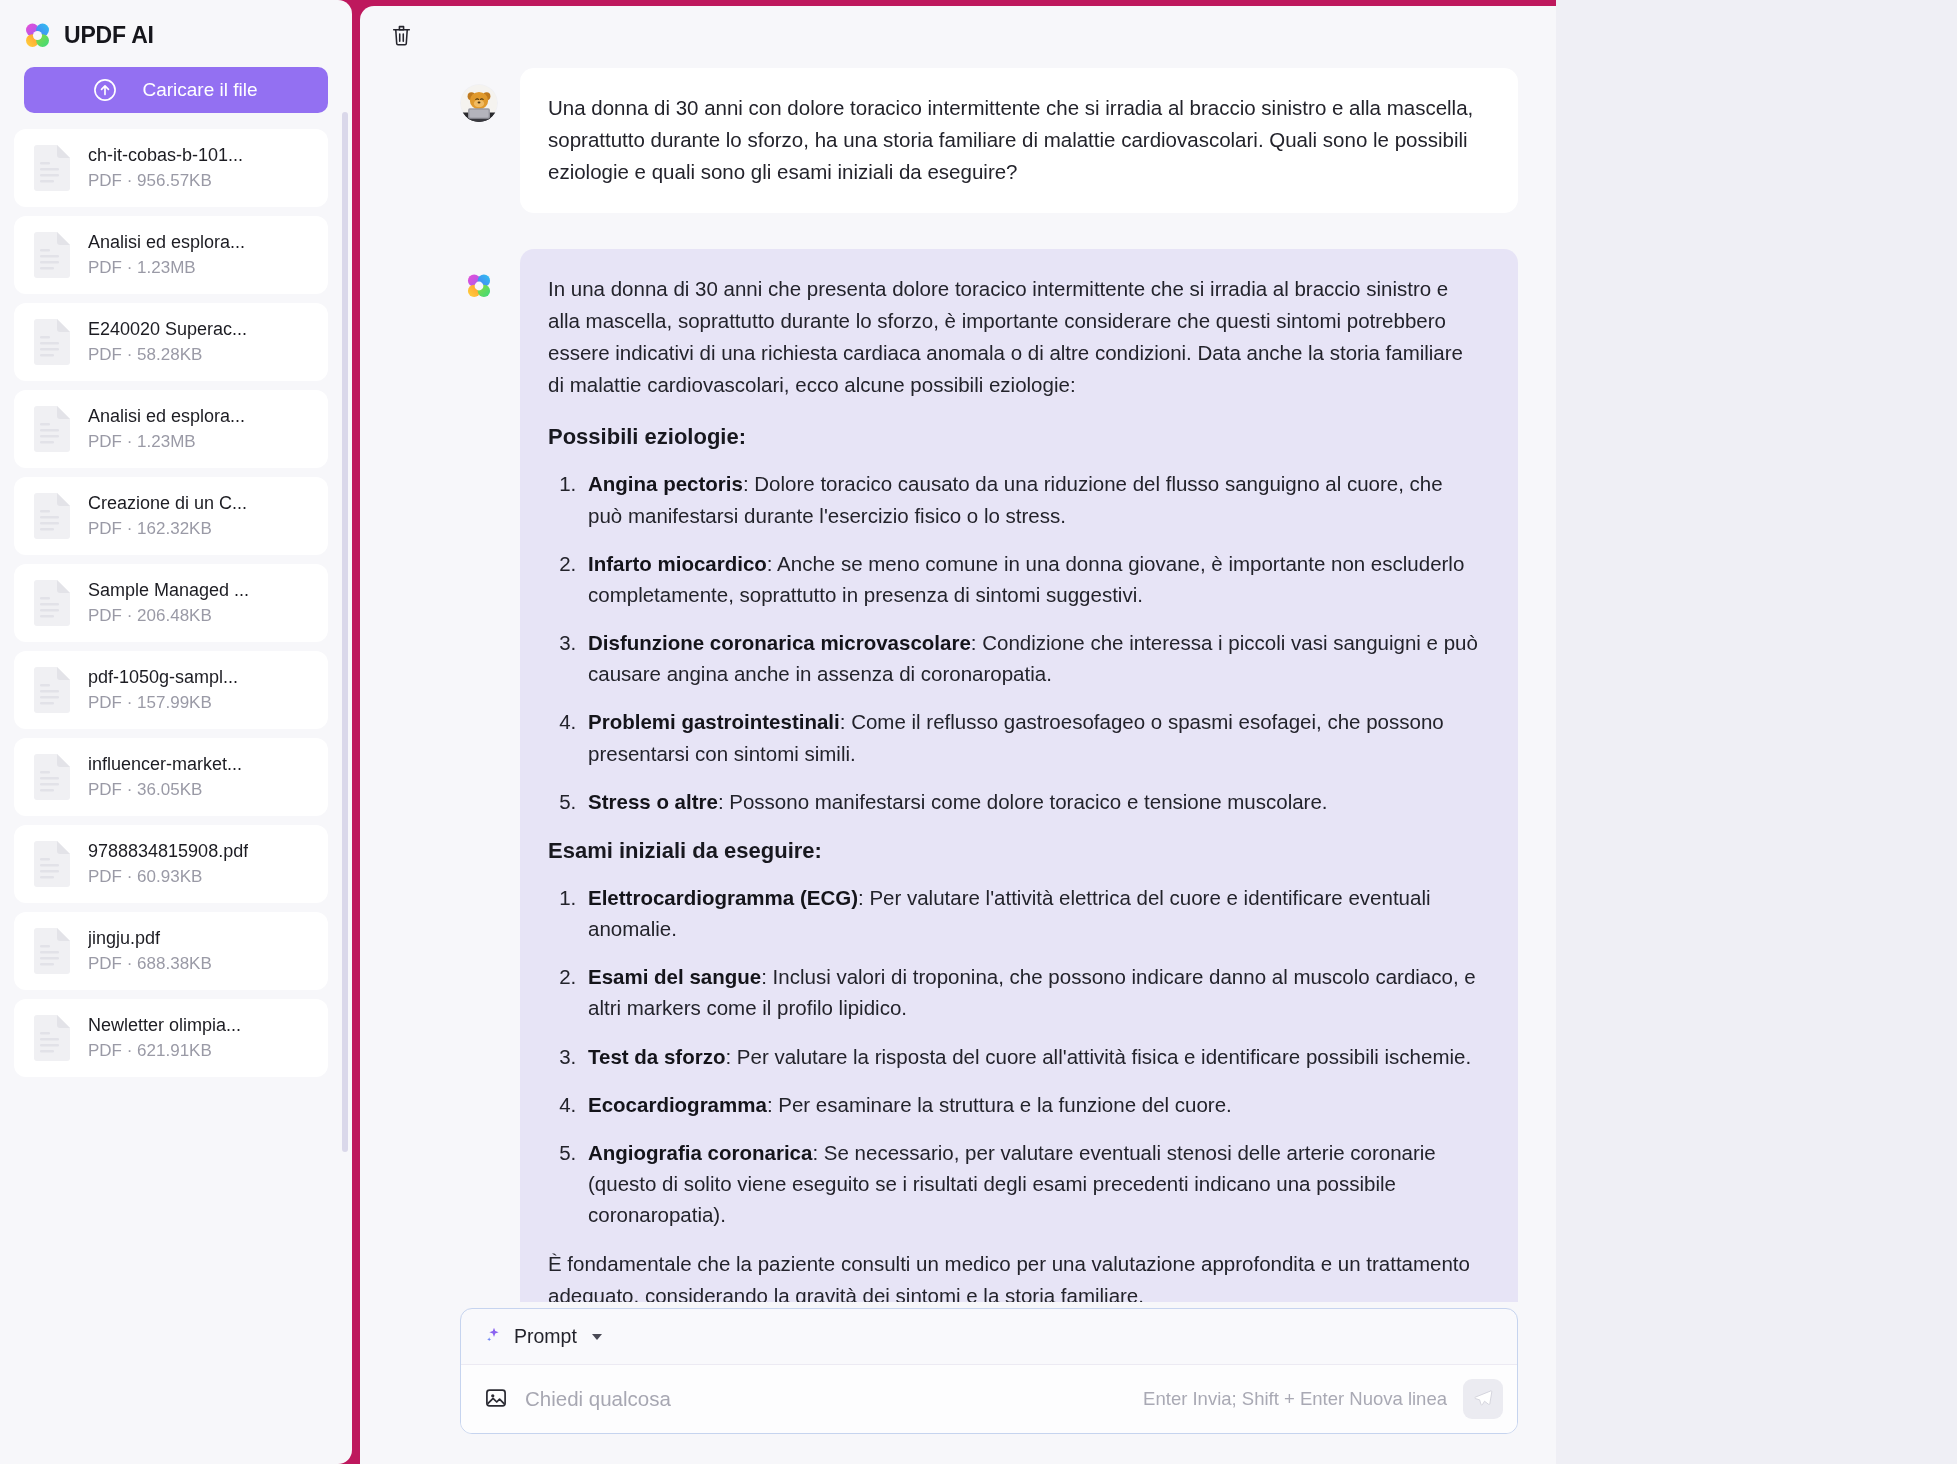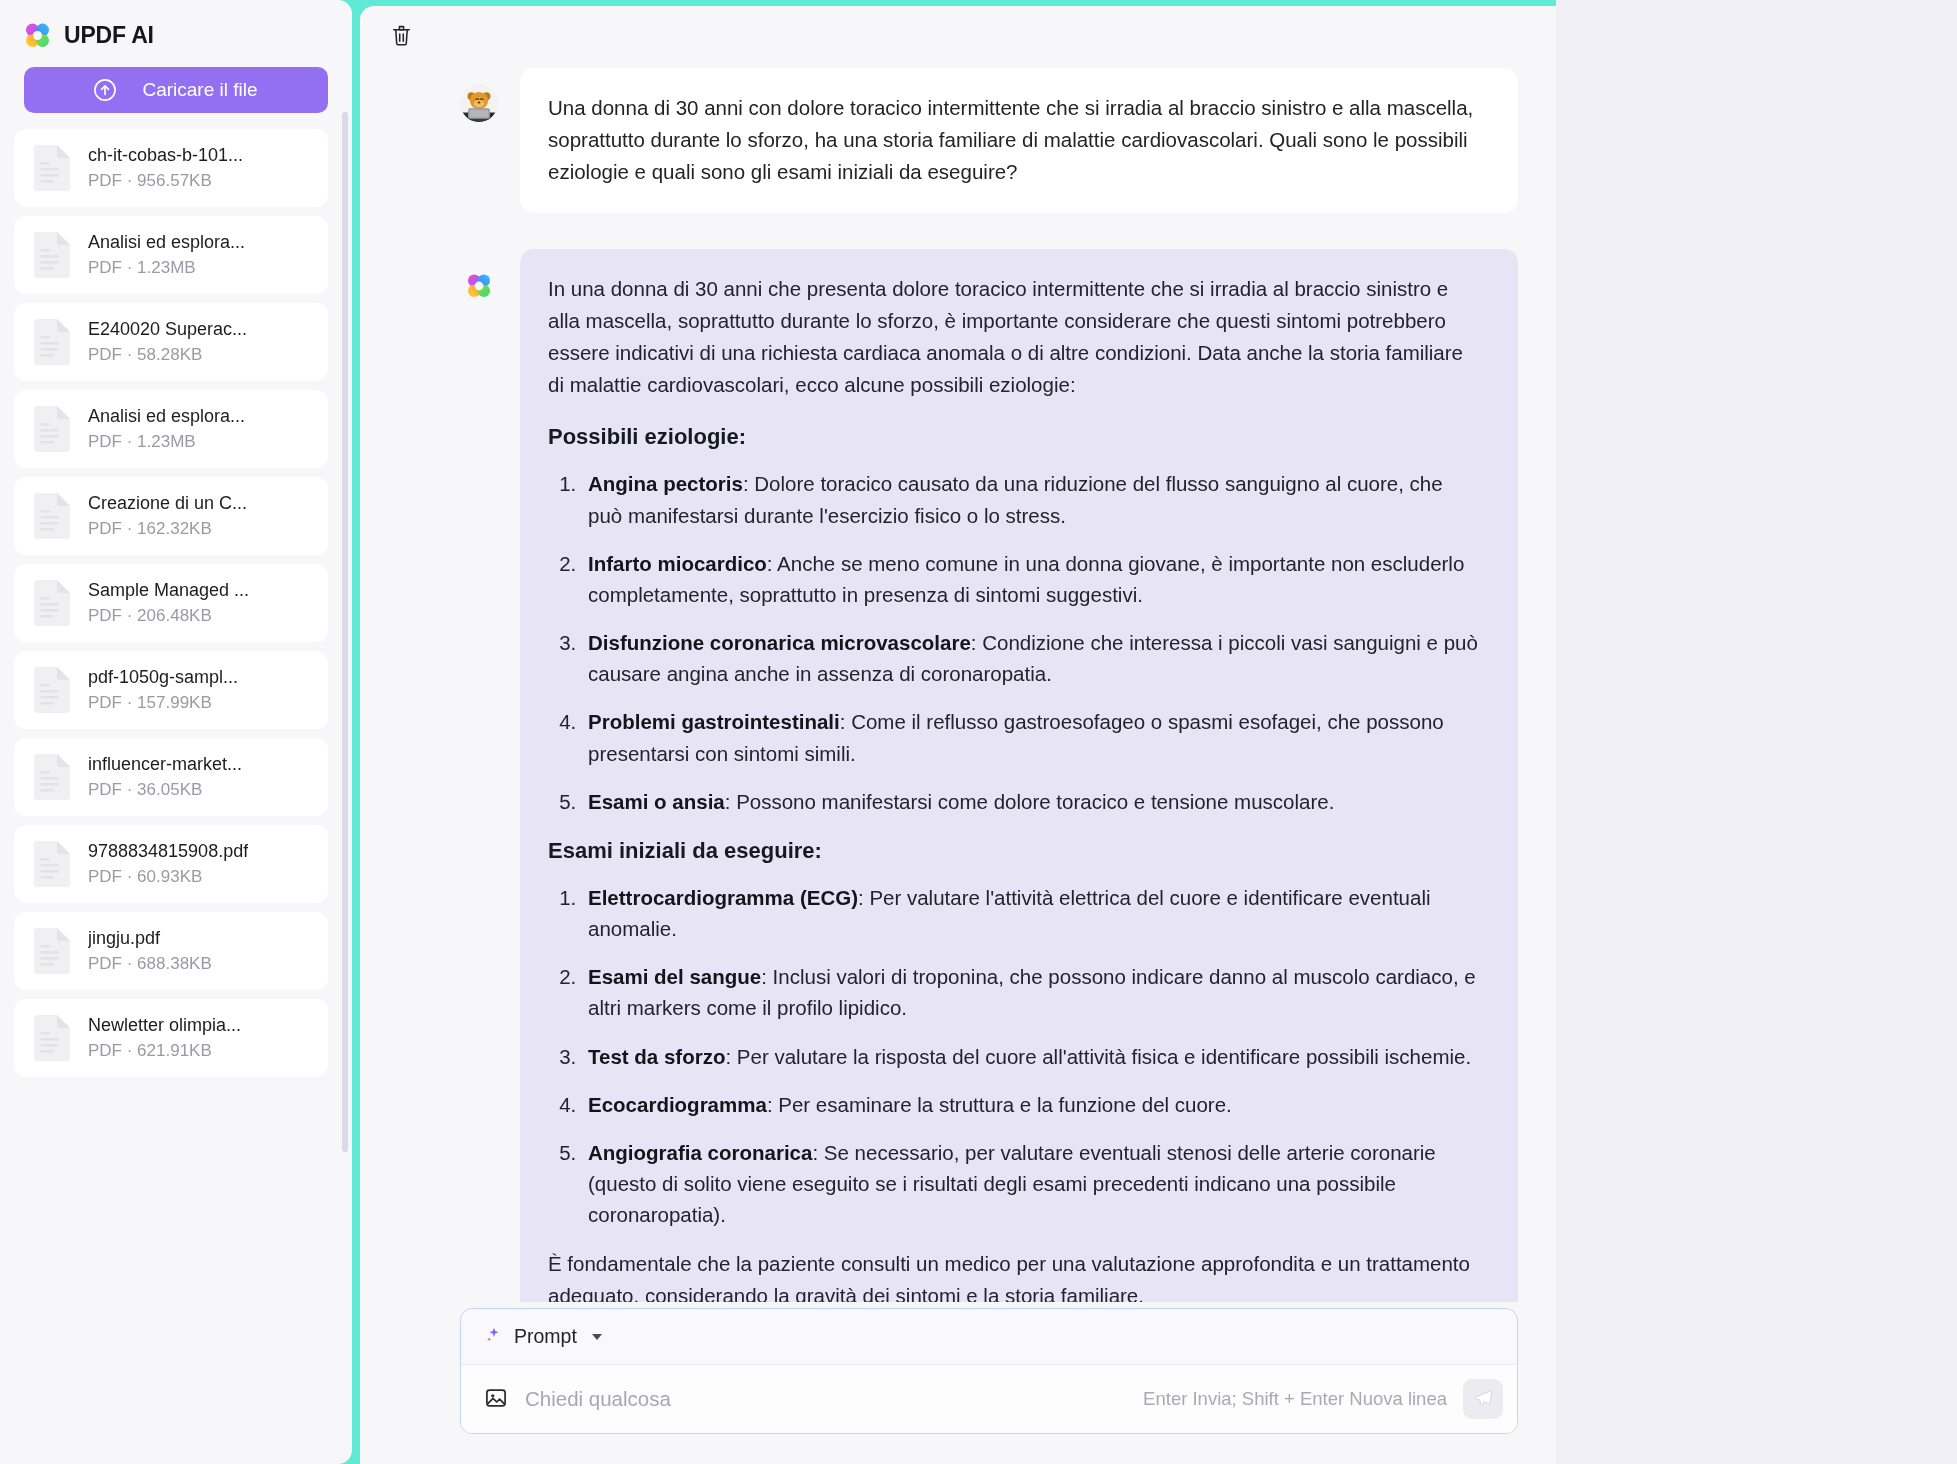--- a/index.html
+++ b/index.html
@@ -6,21 +6,21 @@
   html, body {
     width: 1957px; height: 1464px;
     font-family: "Liberation Sans", sans-serif;
     background: #efeff5;
     overflow: hidden;
   }
   .app {
     position: relative;
     width: 1556px; height: 1464px;
     display: flex;
-    background: #5eead4;
+    background: #be185d;
   }
 
   
   .sidebar {
     width: 352px;
     height: 1464px;
     background: #f7f7fa;
     border-radius: 0 14px 14px 0;
     display: flex;
     flex-direction: column;
@@ -533,21 +533,21 @@
         </span>
         <div class="bubble-ai">
           <p class="intro">In una donna di 30 anni che presenta dolore toracico intermittente che si irradia al braccio sinistro e alla mascella, soprattutto durante lo sforzo, è importante considerare che questi sintomi potrebbero essere indicativi di una richiesta cardiaca anomala o di altre condizioni. Data anche la storia familiare di malattie cardiovascolari, ecco alcune possibili eziologie:</p>
 
           <h3>Possibili eziologie:</h3>
           <ol id="list1">
               <li><b>Angina pectoris</b><span>: Dolore toracico causato da una riduzione del flusso sanguigno al cuore, che può manifestarsi durante l'esercizio fisico o lo stress.</span></li>
               <li><b>Infarto miocardico</b><span>: Anche se meno comune in una donna giovane, è importante non escluderlo completamente, soprattutto in presenza di sintomi suggestivi.</span></li>
               <li><b>Disfunzione coronarica microvascolare</b><span>: Condizione che interessa i piccoli vasi sanguigni e può causare angina anche in assenza di coronaropatia.</span></li>
               <li><b>Problemi gastrointestinali</b><span>: Come il reflusso gastroesofageo o spasmi esofagei, che possono presentarsi con sintomi simili.</span></li>
-              <li><b>Esami o ansia</b><span>: Possono manifestarsi come dolore toracico e tensione muscolare.</span></li>
+              <li><b>Stress o altre</b><span>: Possono manifestarsi come dolore toracico e tensione muscolare.</span></li>
             </ol>
 
           <h3>Esami iniziali da eseguire:</h3>
           <ol id="list2">
               <li><b>Elettrocardiogramma (ECG)</b><span>: Per valutare l'attività elettrica del cuore e identificare eventuali anomalie.</span></li>
               <li><b>Esami del sangue</b><span>: Inclusi valori di troponina, che possono indicare danno al muscolo cardiaco, e altri markers come il profilo lipidico.</span></li>
               <li><b>Test da sforzo</b><span>: Per valutare la risposta del cuore all'attività fisica e identificare possibili ischemie.</span></li>
               <li><b>Ecocardiogramma</b><span>: Per esaminare la struttura e la funzione del cuore.</span></li>
               <li><b>Angiografia coronarica</b><span>: Se necessario, per valutare eventuali stenosi delle arterie coronarie (questo di solito viene eseguito se i risultati degli esami precedenti indicano una possibile coronaropatia).</span></li>
             </ol>

